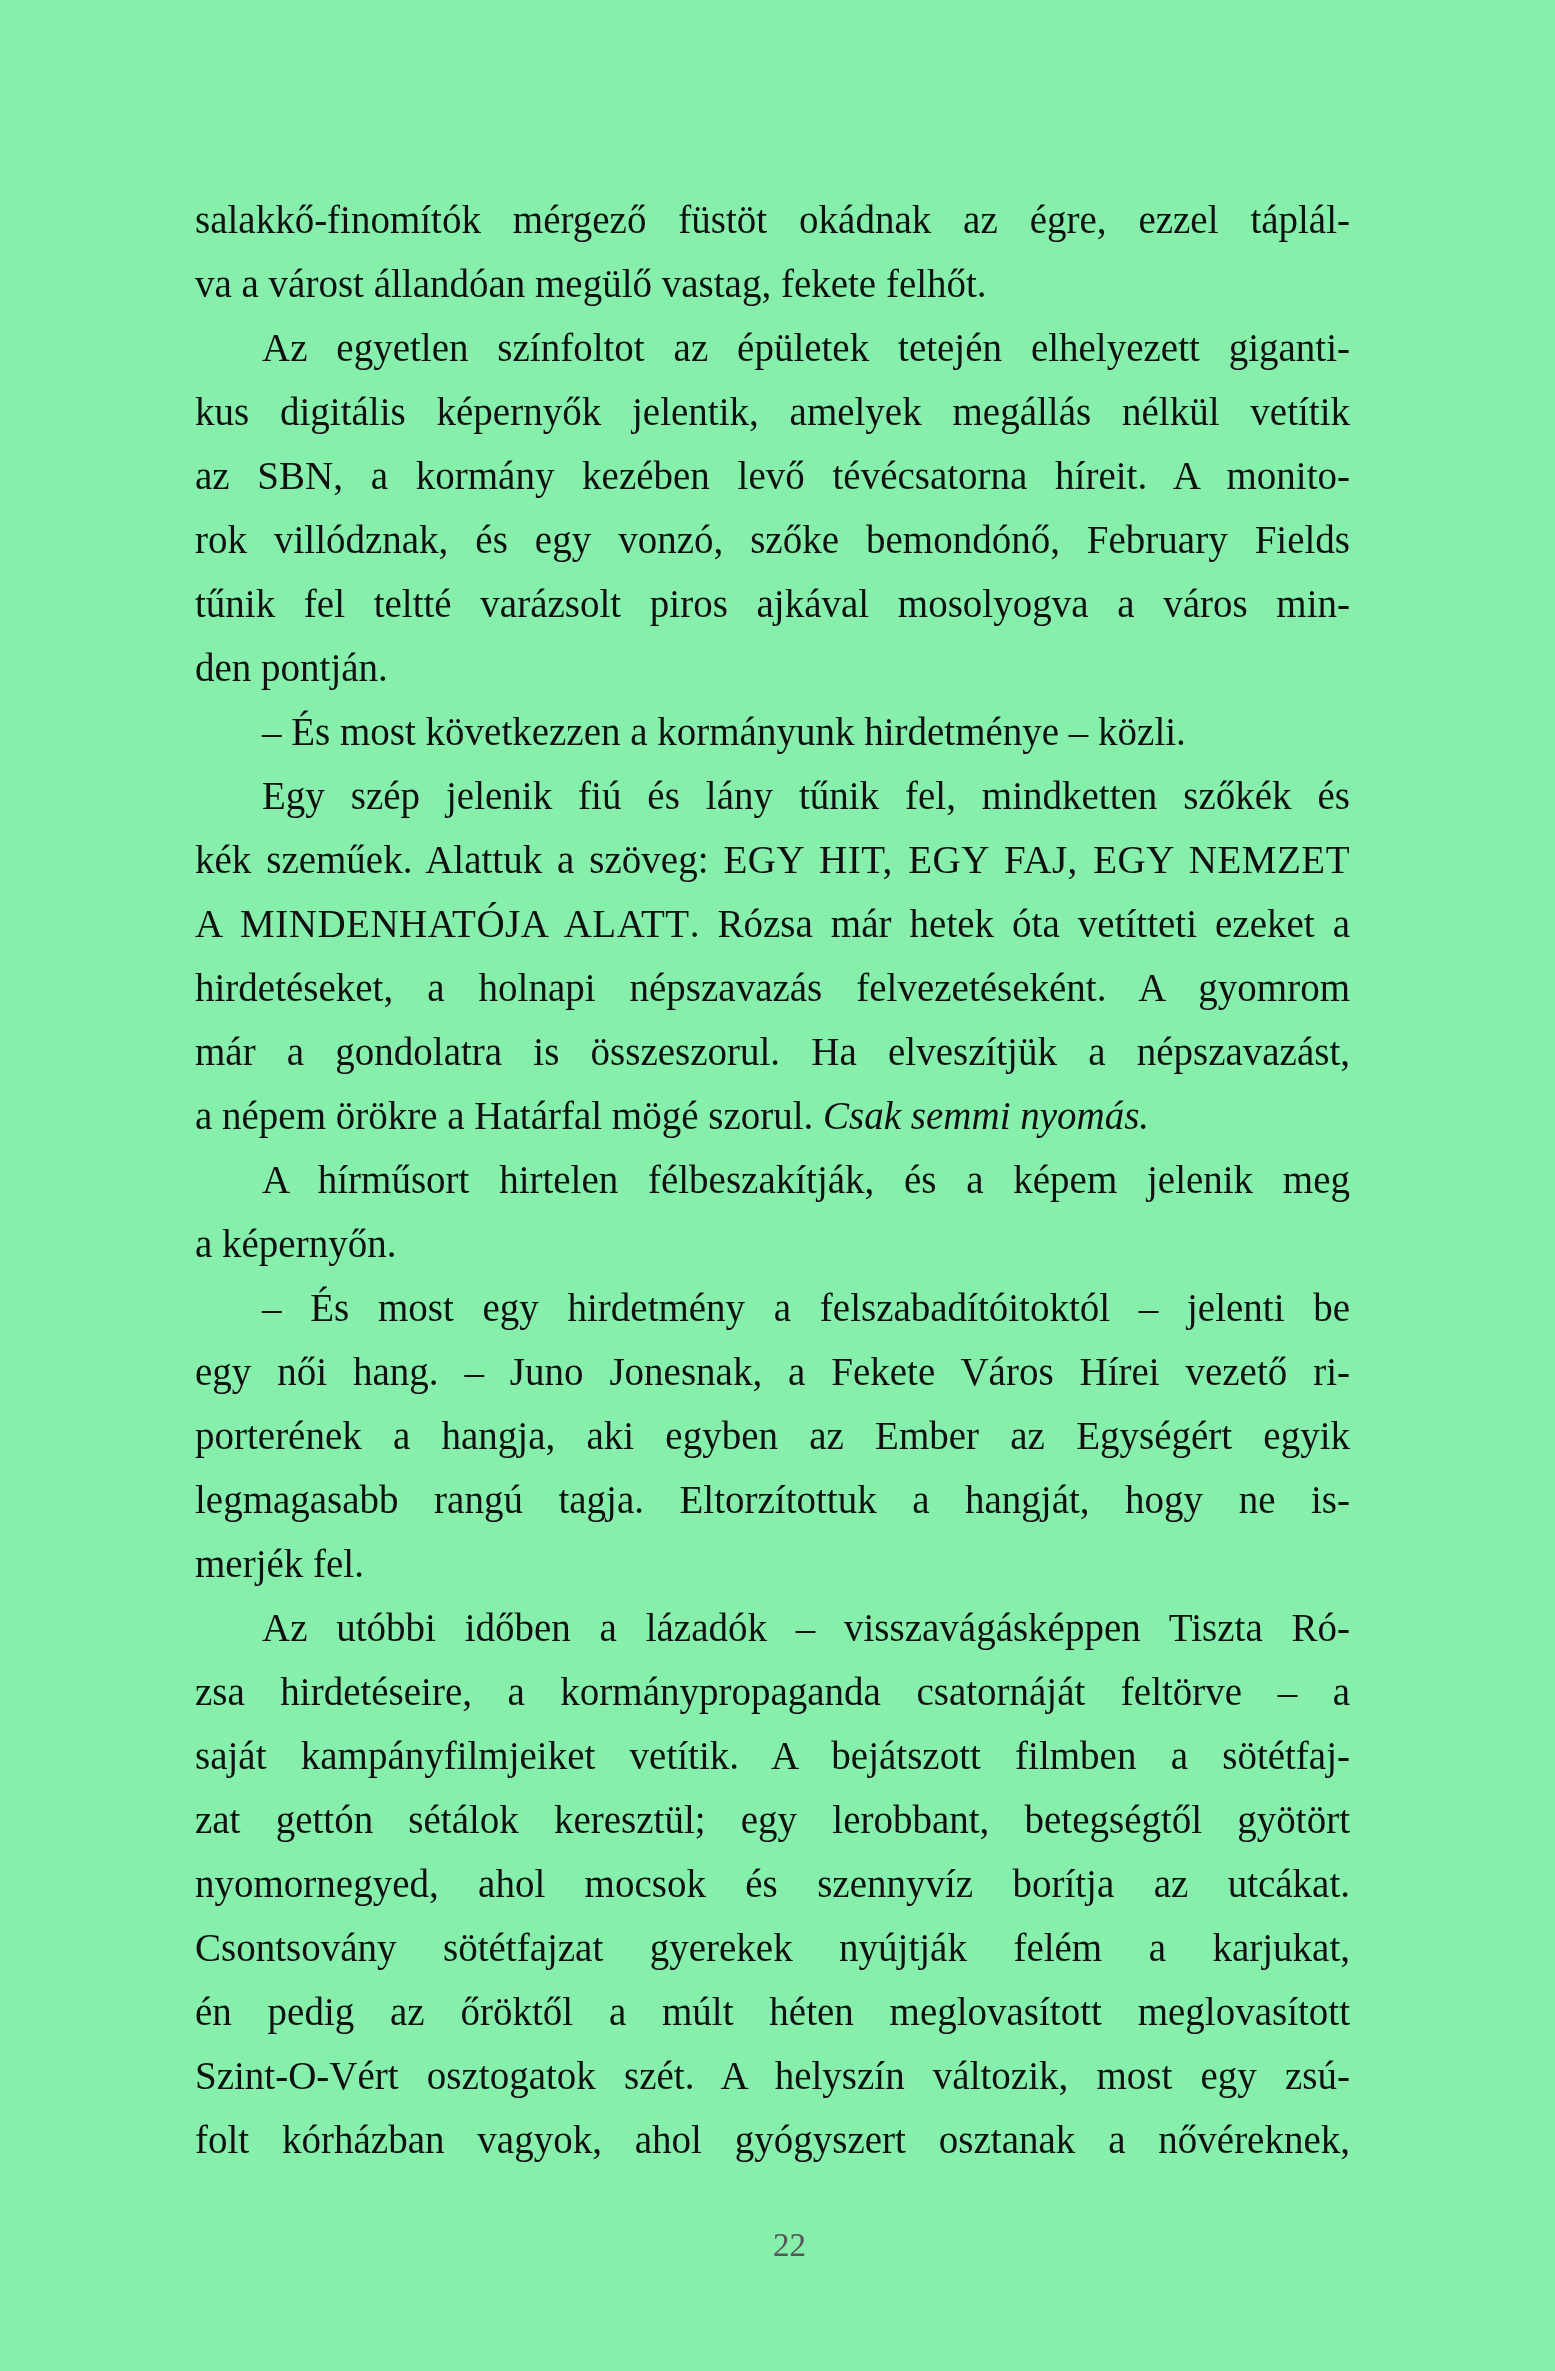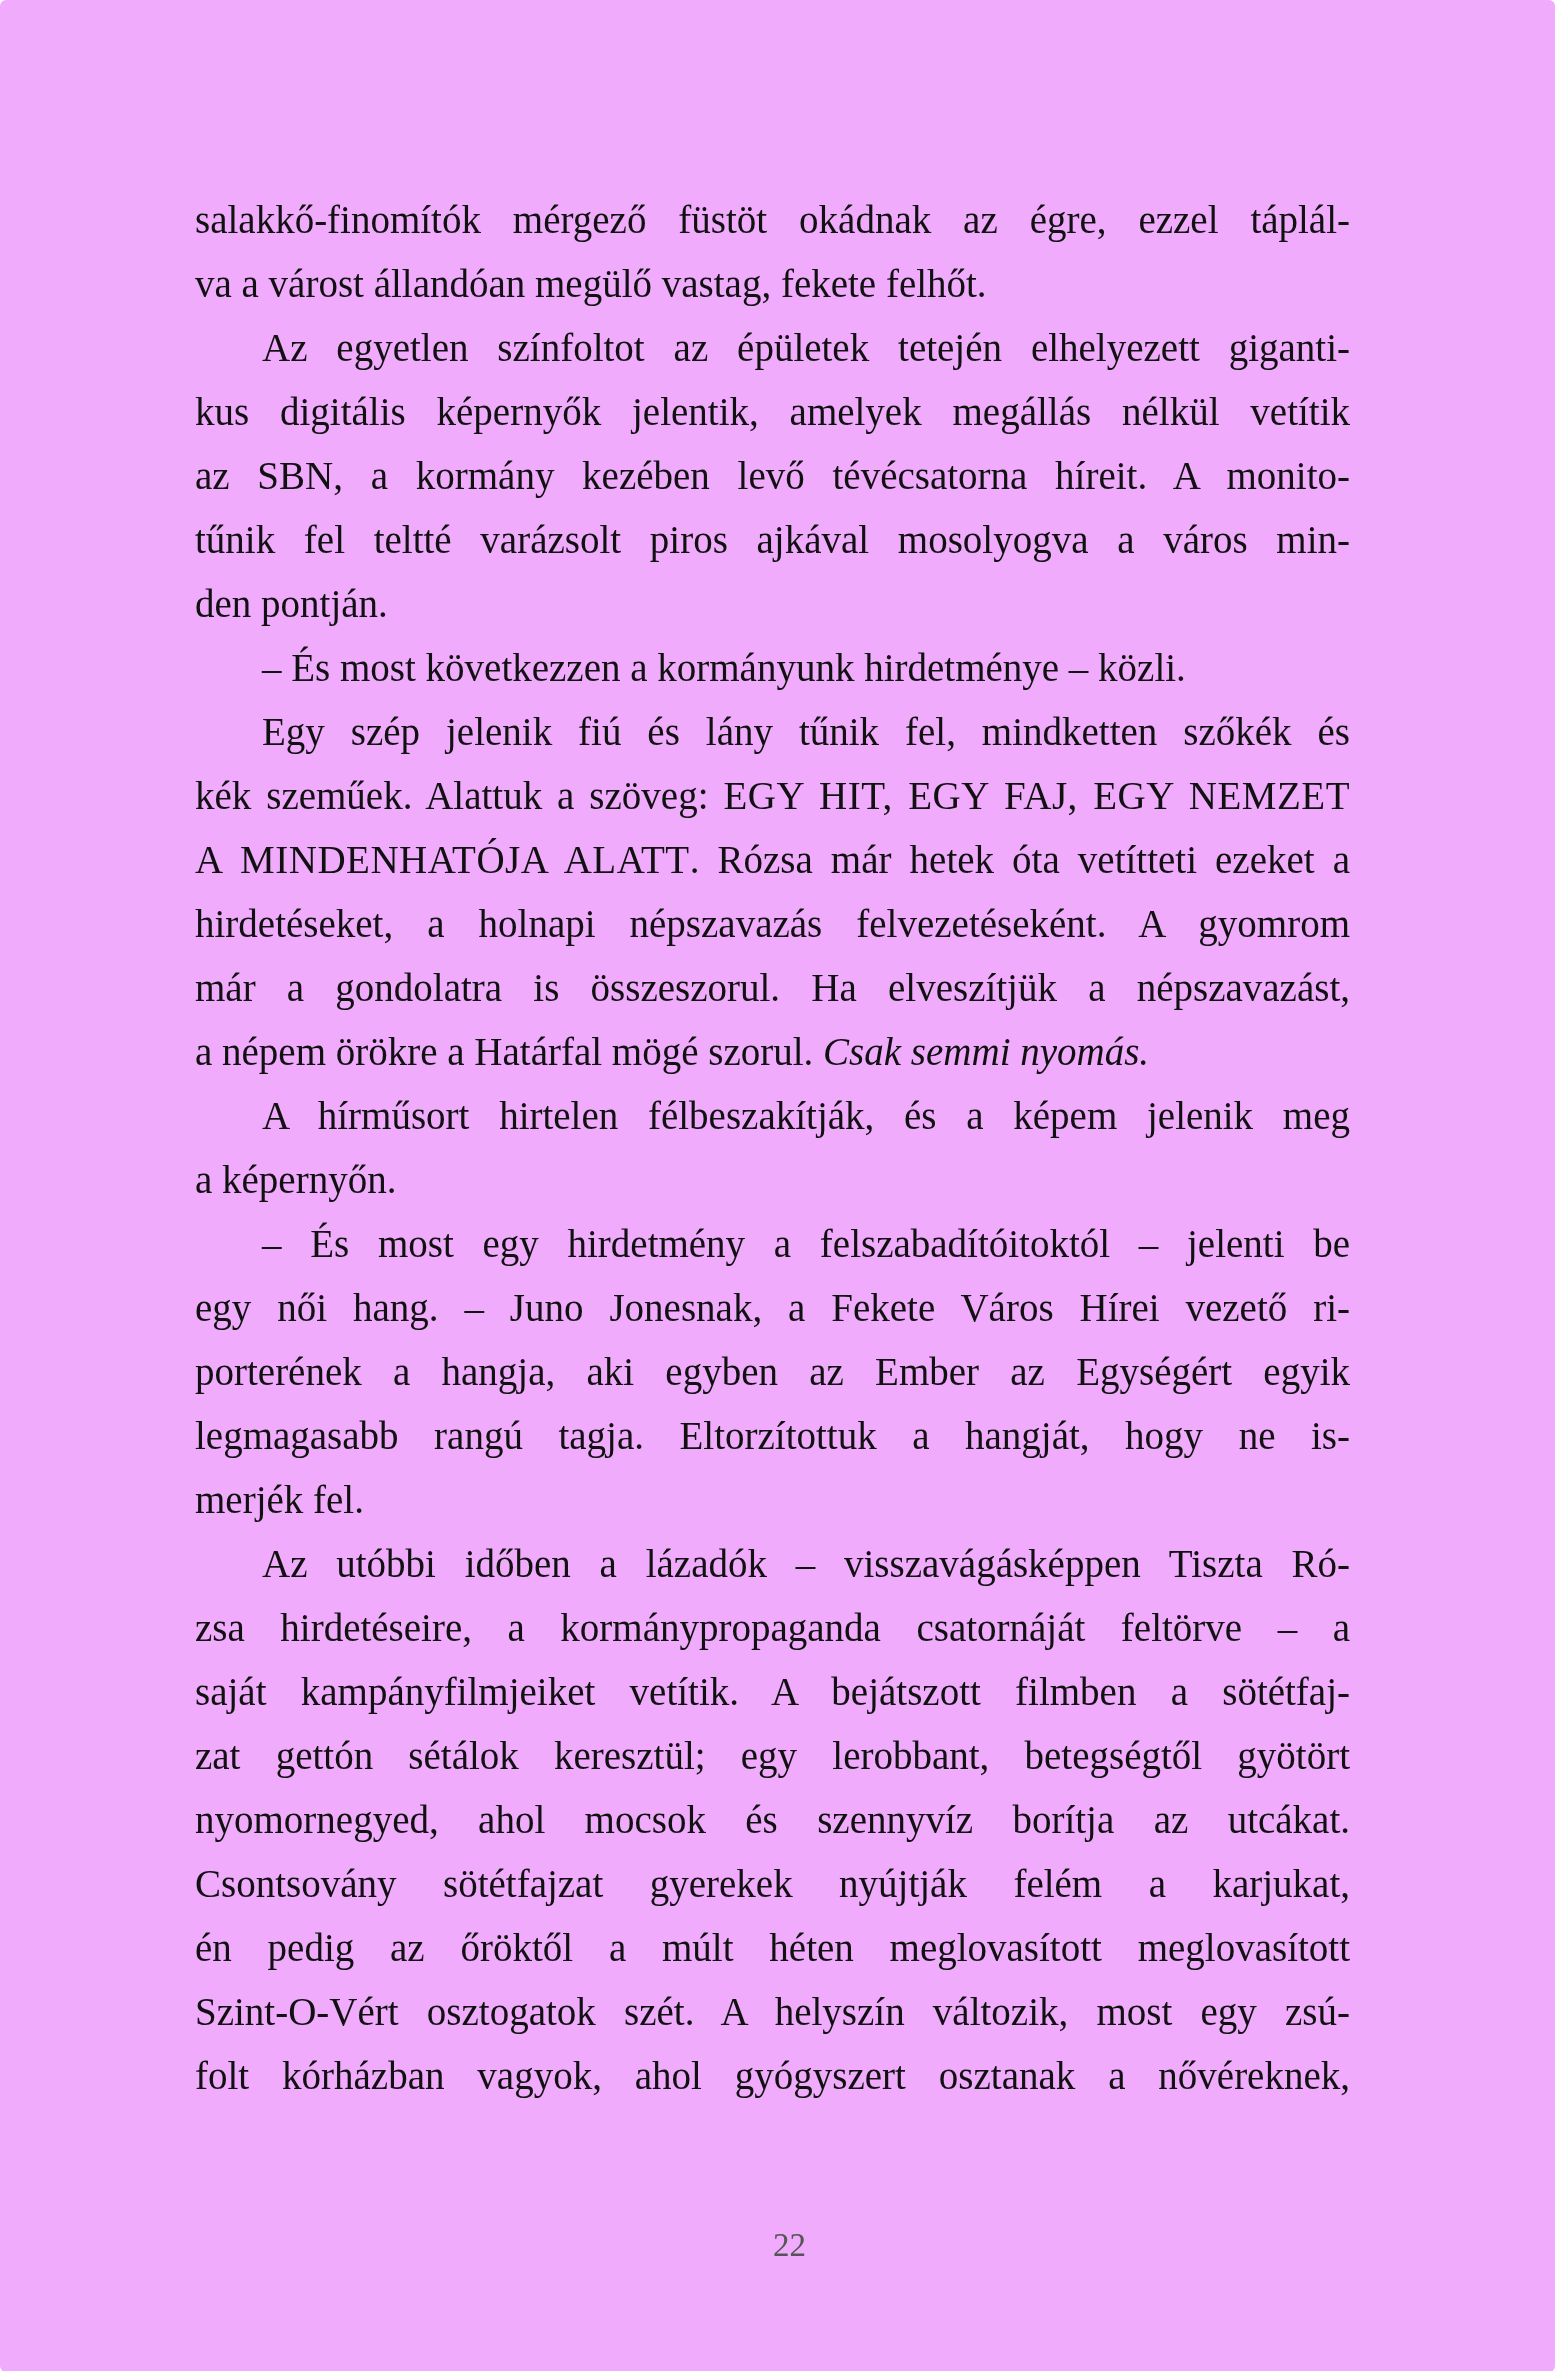--- a/index.html
+++ b/index.html
@@ -11,22 +11,21 @@
       width: 1555px;
       height: 2372px;
       position: relative;
       overflow: hidden;
     }
     .page {
       position: absolute;
       left: 0; top: 0;
       width: 1555px;
       height: 2372px;
-      background: #f0abfc;
-      border-radius: 6px;
+      background: #86efac;
     }
     .text-block {
       position: absolute;
       left: 195px;
       top: 188px;
       width: 1155px;
       font-family: "Liberation Serif", "DejaVu Serif", serif;
       font-size: 39px;
       line-height: 64px;
       color: #111111;
@@ -66,20 +65,21 @@
 </head>
 <body>
 
 <div class="page">
   <div class="text-block">
     <span class="line">salakkő-finomítók mérgező füstöt okádnak az égre, ezzel táplál-</span>
     <span class="line last">va a várost állandóan megülő vastag, fekete felhőt.</span>
     <span class="line indent">Az egyetlen színfoltot az épületek tetején elhelyezett giganti-</span>
     <span class="line">kus digitális képernyők jelentik, amelyek megállás nélkül vetítik</span>
     <span class="line">az SBN, a kormány kezében levő tévécsatorna híreit. A monito-</span>
+    <span class="line">rok villódznak, és egy vonzó, szőke bemondónő, February Fields</span>
     <span class="line">tűnik fel teltté varázsolt piros ajkával mosolyogva a város min-</span>
     <span class="line last">den pontján.</span>
     <span class="line indent last">– És most következzen a kormányunk hirdetménye – közli.</span>
     <span class="line indent">Egy szép jelenik fiú és lány tűnik fel, mindketten szőkék és</span>
     <span class="line"><span>kék szeműek. Alattuk a szöveg: </span><span class="sc">EGY HIT, EGY FAJ, EGY NEMZET</span></span>
     <span class="line"><span class="sc">A MINDENHATÓJA ALATT</span><span>. Rózsa már hetek óta vetítteti ezeket a</span></span>
     <span class="line">hirdetéseket, a holnapi népszavazás felvezetéseként. A gyomrom</span>
     <span class="line">már a gondolatra is összeszorul. Ha elveszítjük a népszavazást,</span>
     <span class="line last"><span>a népem örökre a Határfal mögé szorul. </span><span class="it">Csak semmi nyomás.</span></span>
     <span class="line indent">A hírműsort hirtelen félbeszakítják, és a képem jelenik meg</span>

